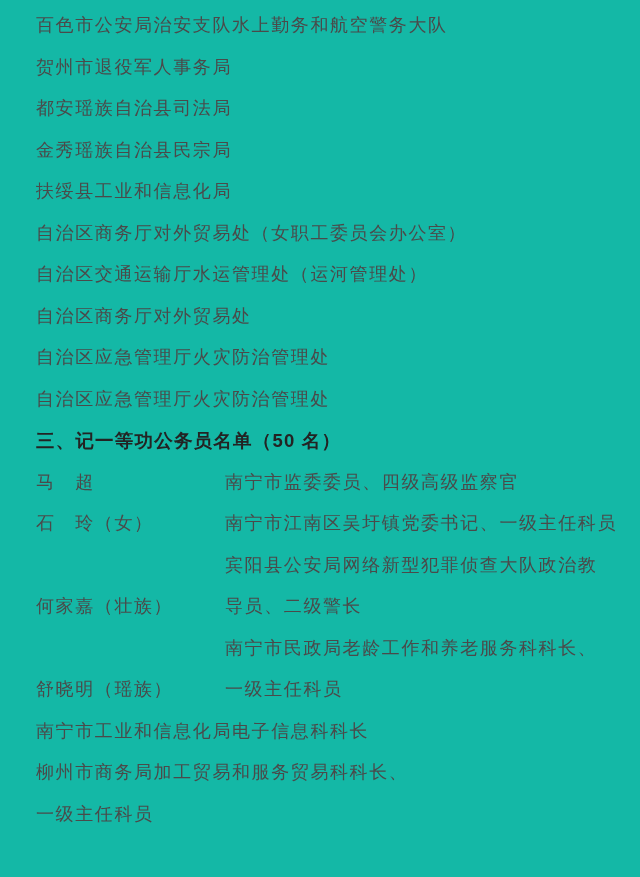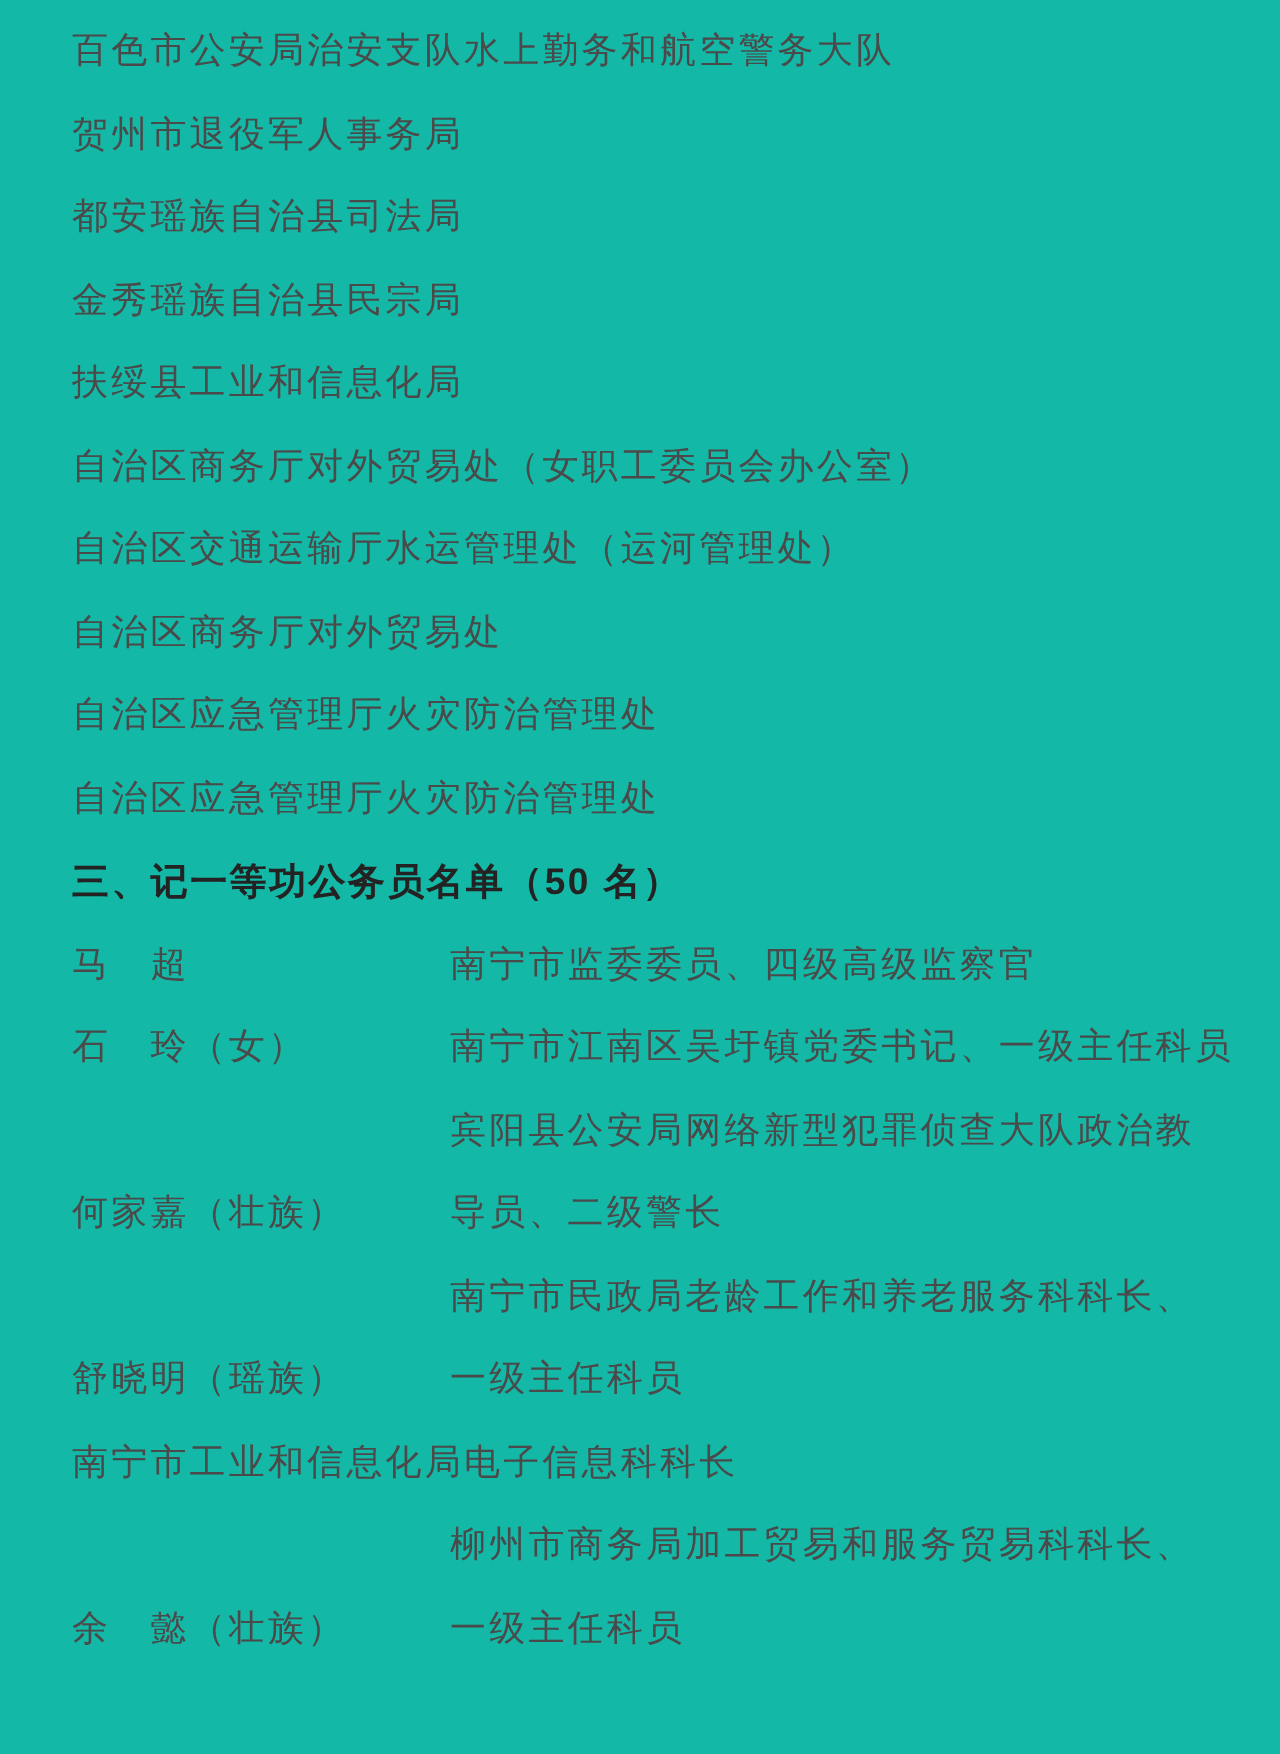--- a/index.html
+++ b/index.html
@@ -107,21 +107,20 @@
       </div>
     </div>
 
     <div class="roster-row">
       <div class="position-cell">
         <div class="pos-line">南宁市工业和信息化局电子信息科科长</div>
       </div>
     </div>
 
     <div class="roster-row">
-      <div class="name-cell">余　懿（壮族）</div>
       <div class="position-cell">
         <div class="pos-line">柳州市商务局加工贸易和服务贸易科科长、</div>
         <div class="pos-line">一级主任科员</div>
       </div>
     </div>
 
   </div>
 
 </div>
 

